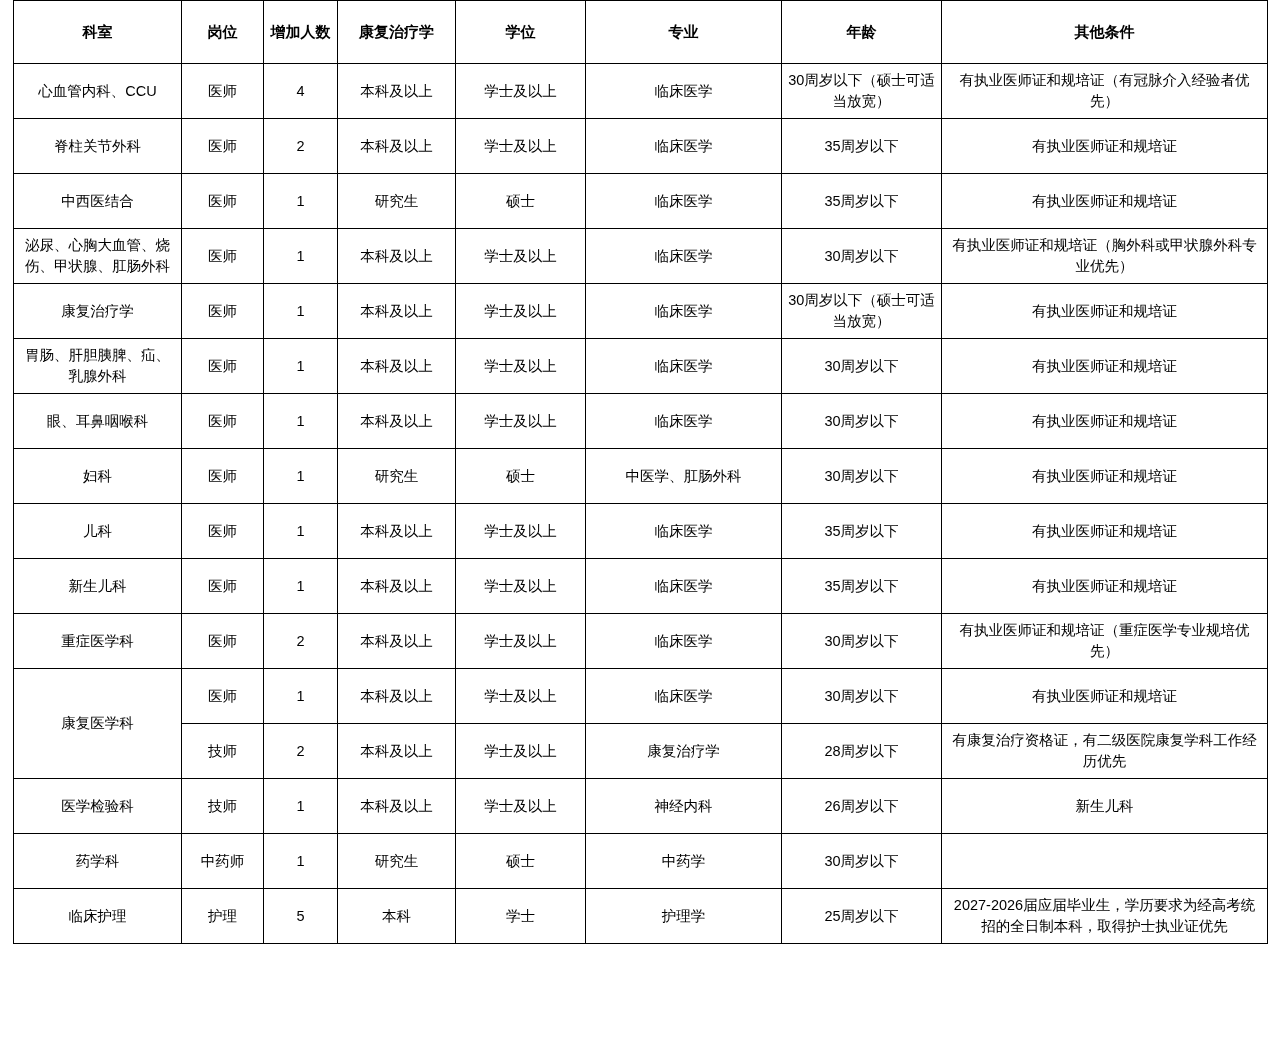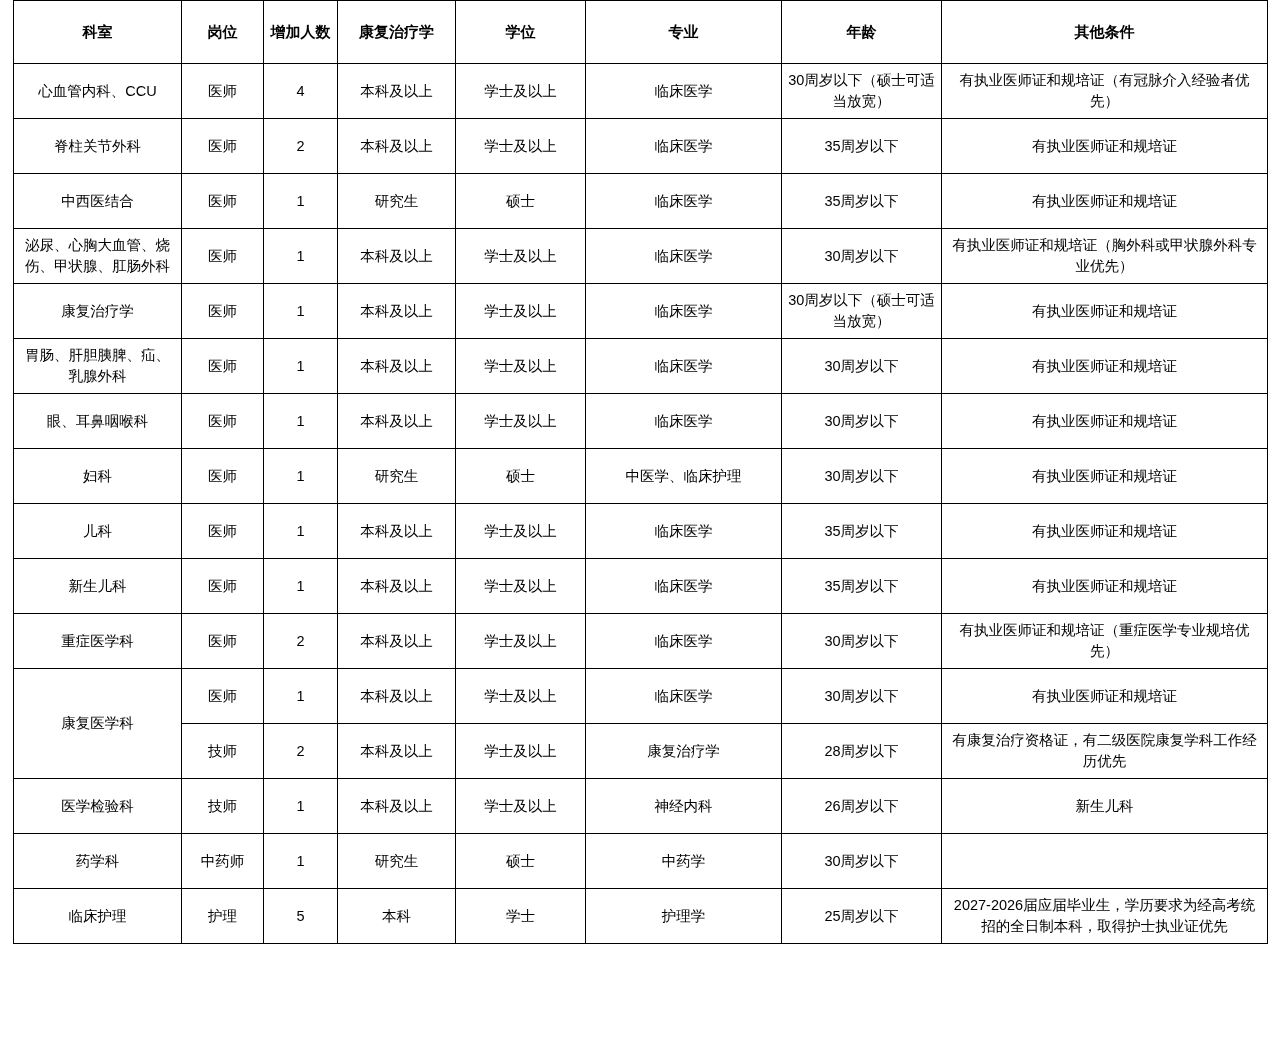--- a/index.html
+++ b/index.html
@@ -163,21 +163,21 @@
           <td>临床医学</td>
           <td>30周岁以下</td>
           <td class="other">有执业医师证和规培证</td>
         </tr>
         <tr>
           <td class="dept">妇科</td>
           <td>医师</td>
           <td>1</td>
           <td>研究生</td>
           <td>硕士</td>
-          <td>中医学、临床护理</td>
+          <td>中医学、肛肠外科</td>
           <td>30周岁以下</td>
           <td class="other">有执业医师证和规培证</td>
         </tr>
         <tr>
           <td class="dept">儿科</td>
           <td>医师</td>
           <td>1</td>
           <td>本科及以上</td>
           <td>学士及以上</td>
           <td>临床医学</td>

